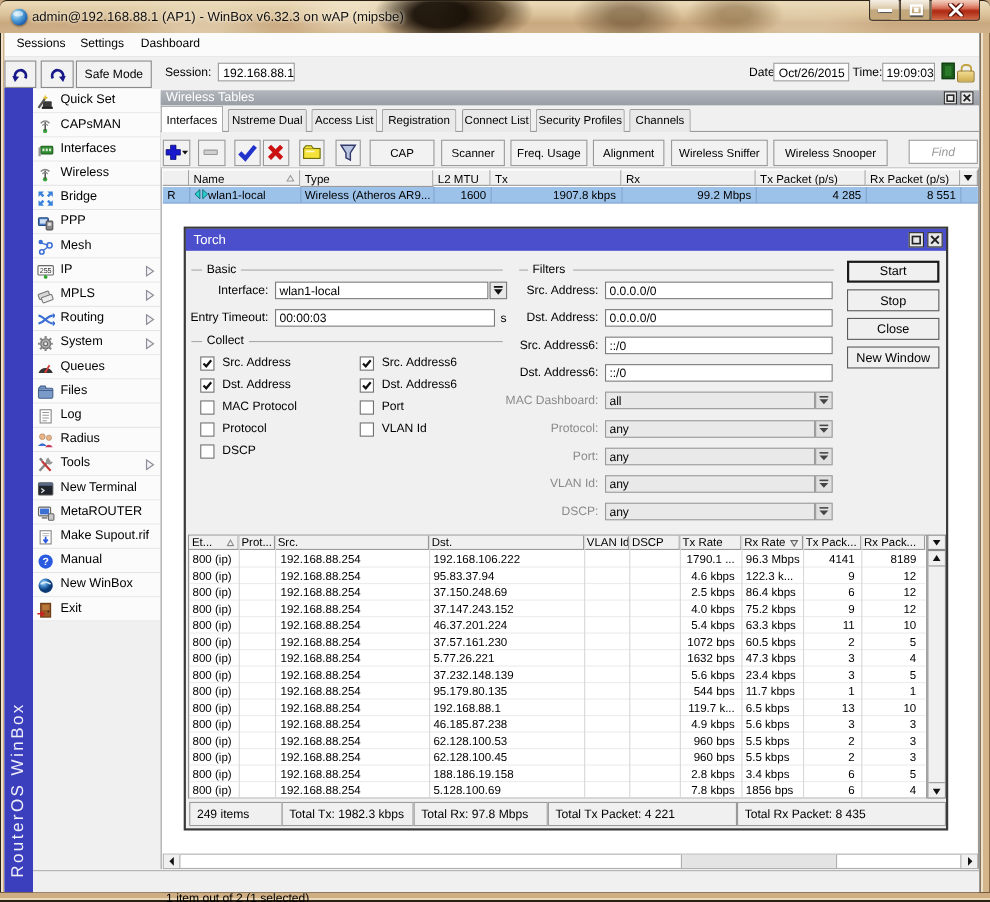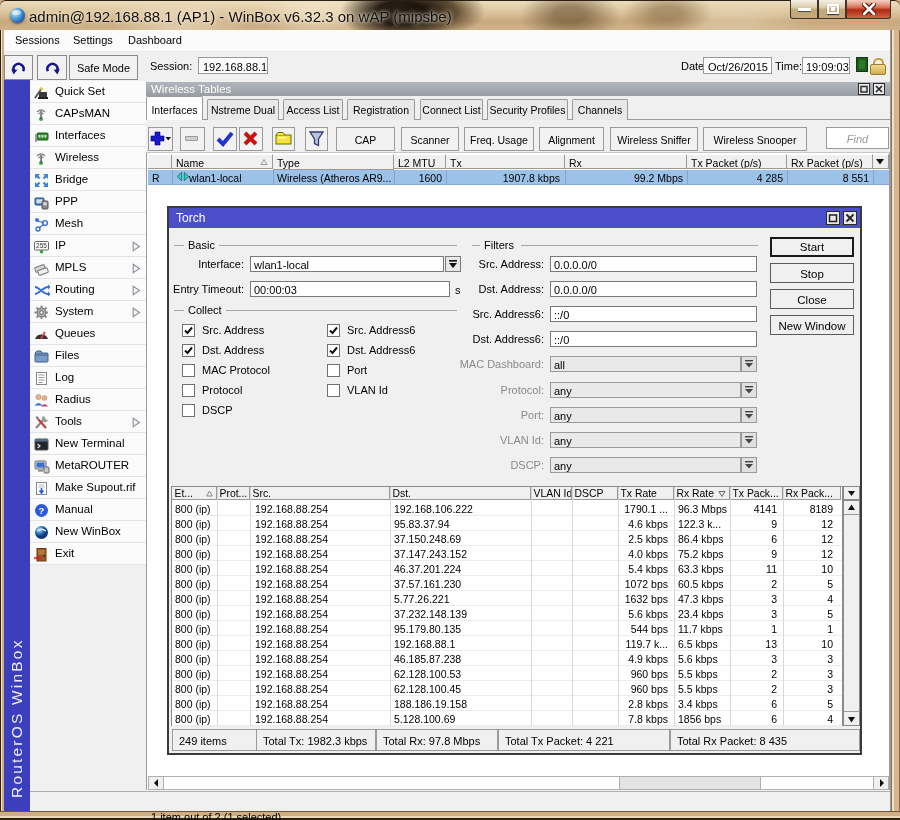--- a/index.html
+++ b/index.html
@@ -13,21 +13,21 @@
   radial-gradient(ellipse 50px 26px at 570px 14px, rgba(90,65,35,.55) 30%, rgba(90,65,35,0) 100%),
   radial-gradient(ellipse 45px 22px at 668px 12px, rgba(120,90,50,.5) 30%, rgba(120,90,50,0) 100%),
   radial-gradient(ellipse 60px 24px at 316px 12px, rgba(245,235,210,.55) 30%, rgba(245,235,210,0) 100%),
   radial-gradient(ellipse 80px 26px at 730px 20px, rgba(235,220,190,.4) 30%, rgba(235,220,190,0) 100%),
   radial-gradient(ellipse 70px 26px at 180px 20px, rgba(238,225,198,.5) 30%, rgba(238,225,198,0) 100%),
   linear-gradient(#ecdcbc 0%,#dcc49c 40%,#c9a87f 70%,#cfb28a 100%);
  border-top:1px solid #2a2013;border-radius:6px 6px 0 0;}
 #titleico{left:10px;top:8px;width:15px;height:15px;border-radius:50%;
  background:radial-gradient(circle at 5px 5px,#cfe8f8 0%,#5aa8dc 35%,#1f64b4 70%,#0c3a78 100%);
  box-shadow:0 1px 2px rgba(0,0,0,.5);}
-#titletext{left:29px;top:8px;font-size:15px;color:#111;text-shadow:0 0 3px rgba(255,245,225,.9),0 0 6px rgba(255,245,225,.8);white-space:nowrap;}
+#titletext{left:29px;top:8px;font-size:12px;color:#111;text-shadow:0 0 3px rgba(255,245,225,.9),0 0 6px rgba(255,245,225,.8);white-space:nowrap;}
 .wbtn{top:0;height:19px;border:1px solid #3c342a;border-top:none;background:linear-gradient(rgba(255,255,255,.75) 0%,rgba(255,255,255,.28) 45%,rgba(175,150,110,.25) 50%,rgba(210,185,140,.35) 100%),linear-gradient(#d6c096,#bf9f72);}
 #btnclose{background:linear-gradient(rgba(255,255,255,.5) 0%,rgba(255,255,255,.15) 45%,rgba(120,10,5,.1) 50%,rgba(255,160,120,.2) 100%),linear-gradient(#e8a080 0%,#cf4f33 40%,#b02a12 60%,#c6573a 100%);}
 #bleft{left:0;top:30px;width:4px;height:781px;background:linear-gradient(90deg,#2a2013 0 1px,#efe2cd 1px 2.5px,#cfae83 2.5px 4px);}
 #bright{left:890px;top:30px;width:10px;height:781px;background:linear-gradient(90deg,#9a9a9a 0 1px,#8a7358 1px 2px,#efe2cd 2px 4px,#d4b68c 4px 9px,#8a6a48 9px 10px);}
 #bbottom{left:0;top:811px;width:900px;height:9px;background:linear-gradient(#6b5435 0 1px,#cfae83 1px 5px,#e9d9b8 5px 7px,#2a2013 7px 9px);}
 #menubar{left:4px;top:30px;width:886px;height:21px;background:#fbfbfb;}
 #menubar span{position:absolute;top:4px;font-size:11px;}
 #topbar{left:4px;top:51px;width:886px;height:30px;background:#f0f0f0;border-top:1px solid #e8e8e8;border-bottom:1px solid #b4b4b4;}
 .tbtn{position:absolute;border:1px solid #8a8a8a;background:#f2f2f2;}
 .tbox{position:absolute;border:1px solid #9a9a9a;background:#fdfdfd;height:17px;padding:3px 0 0 4px;}

